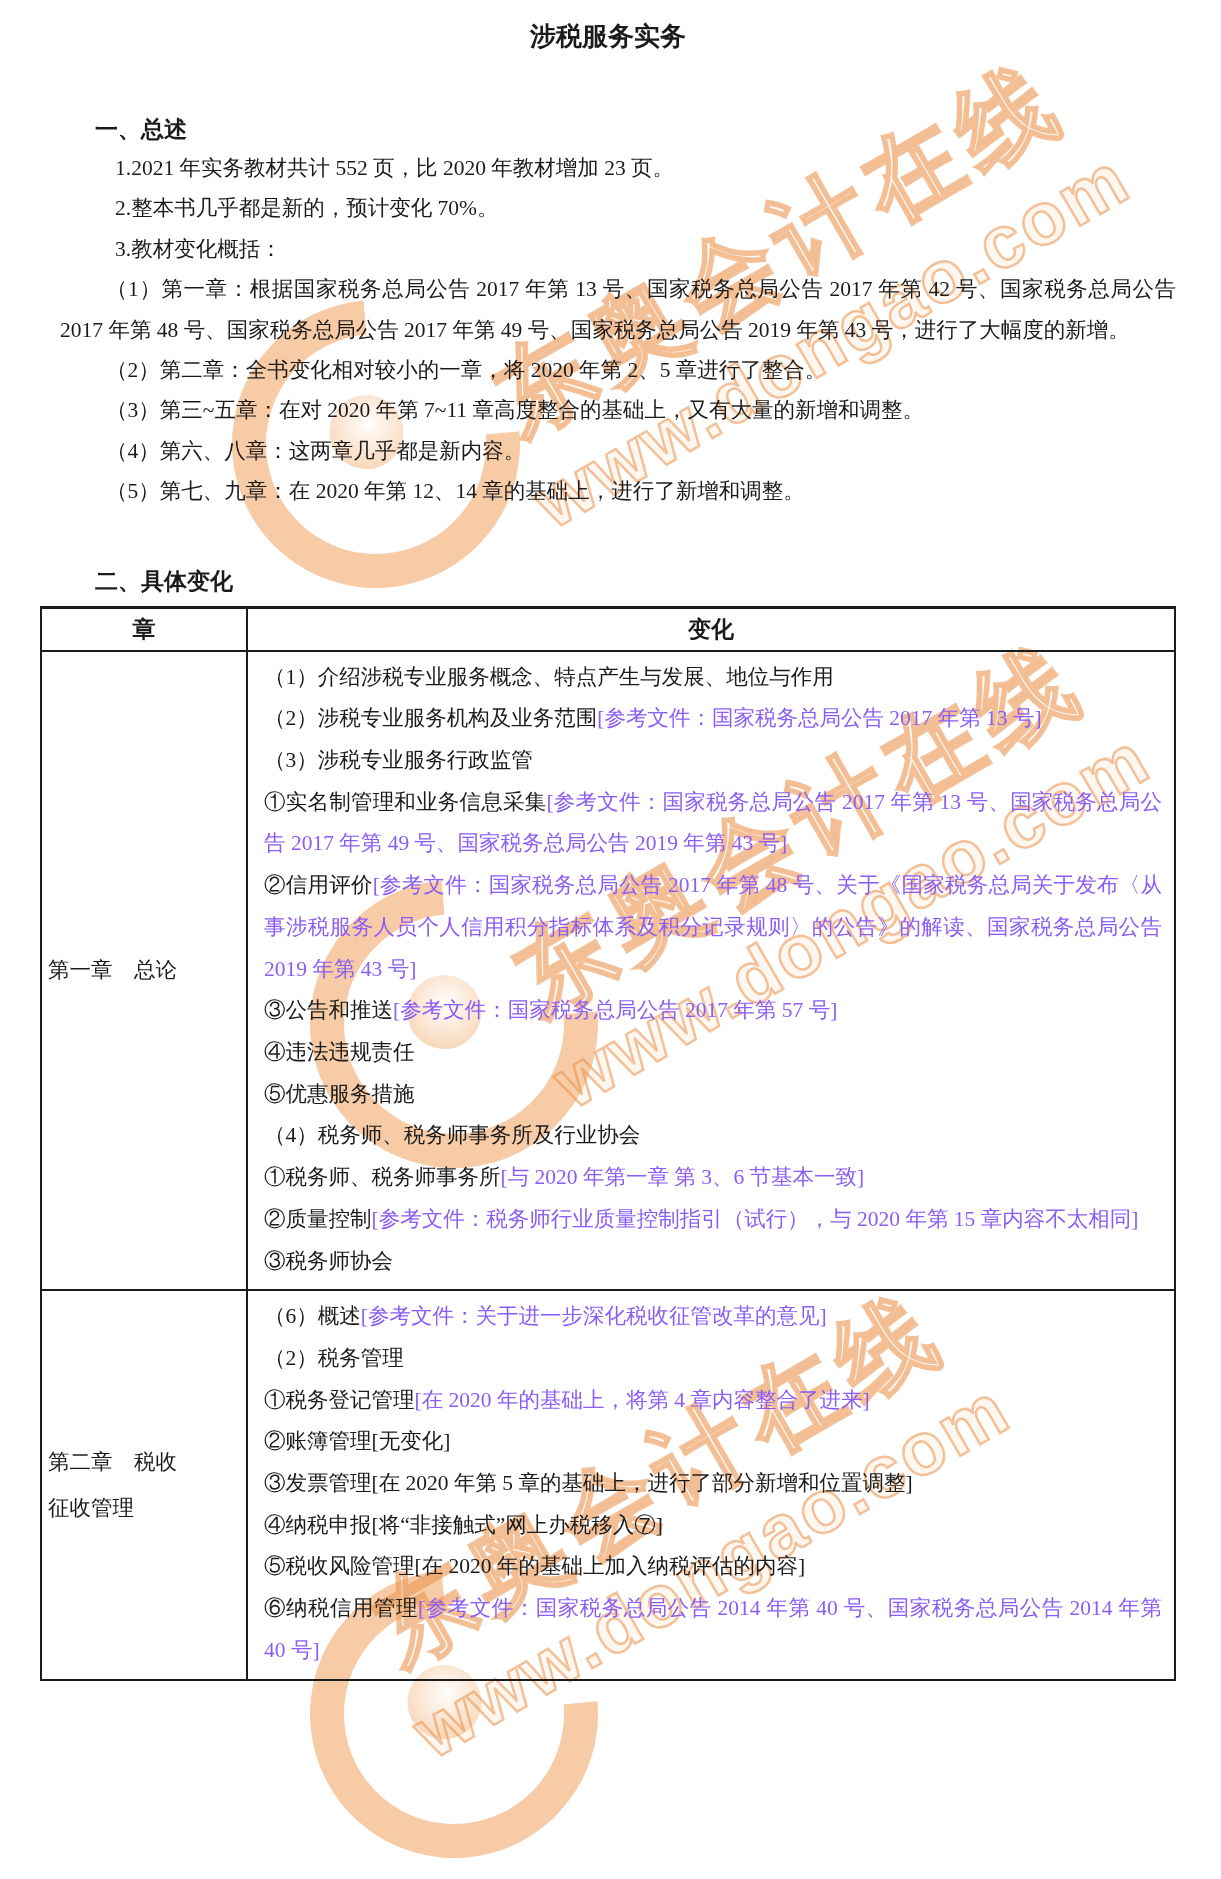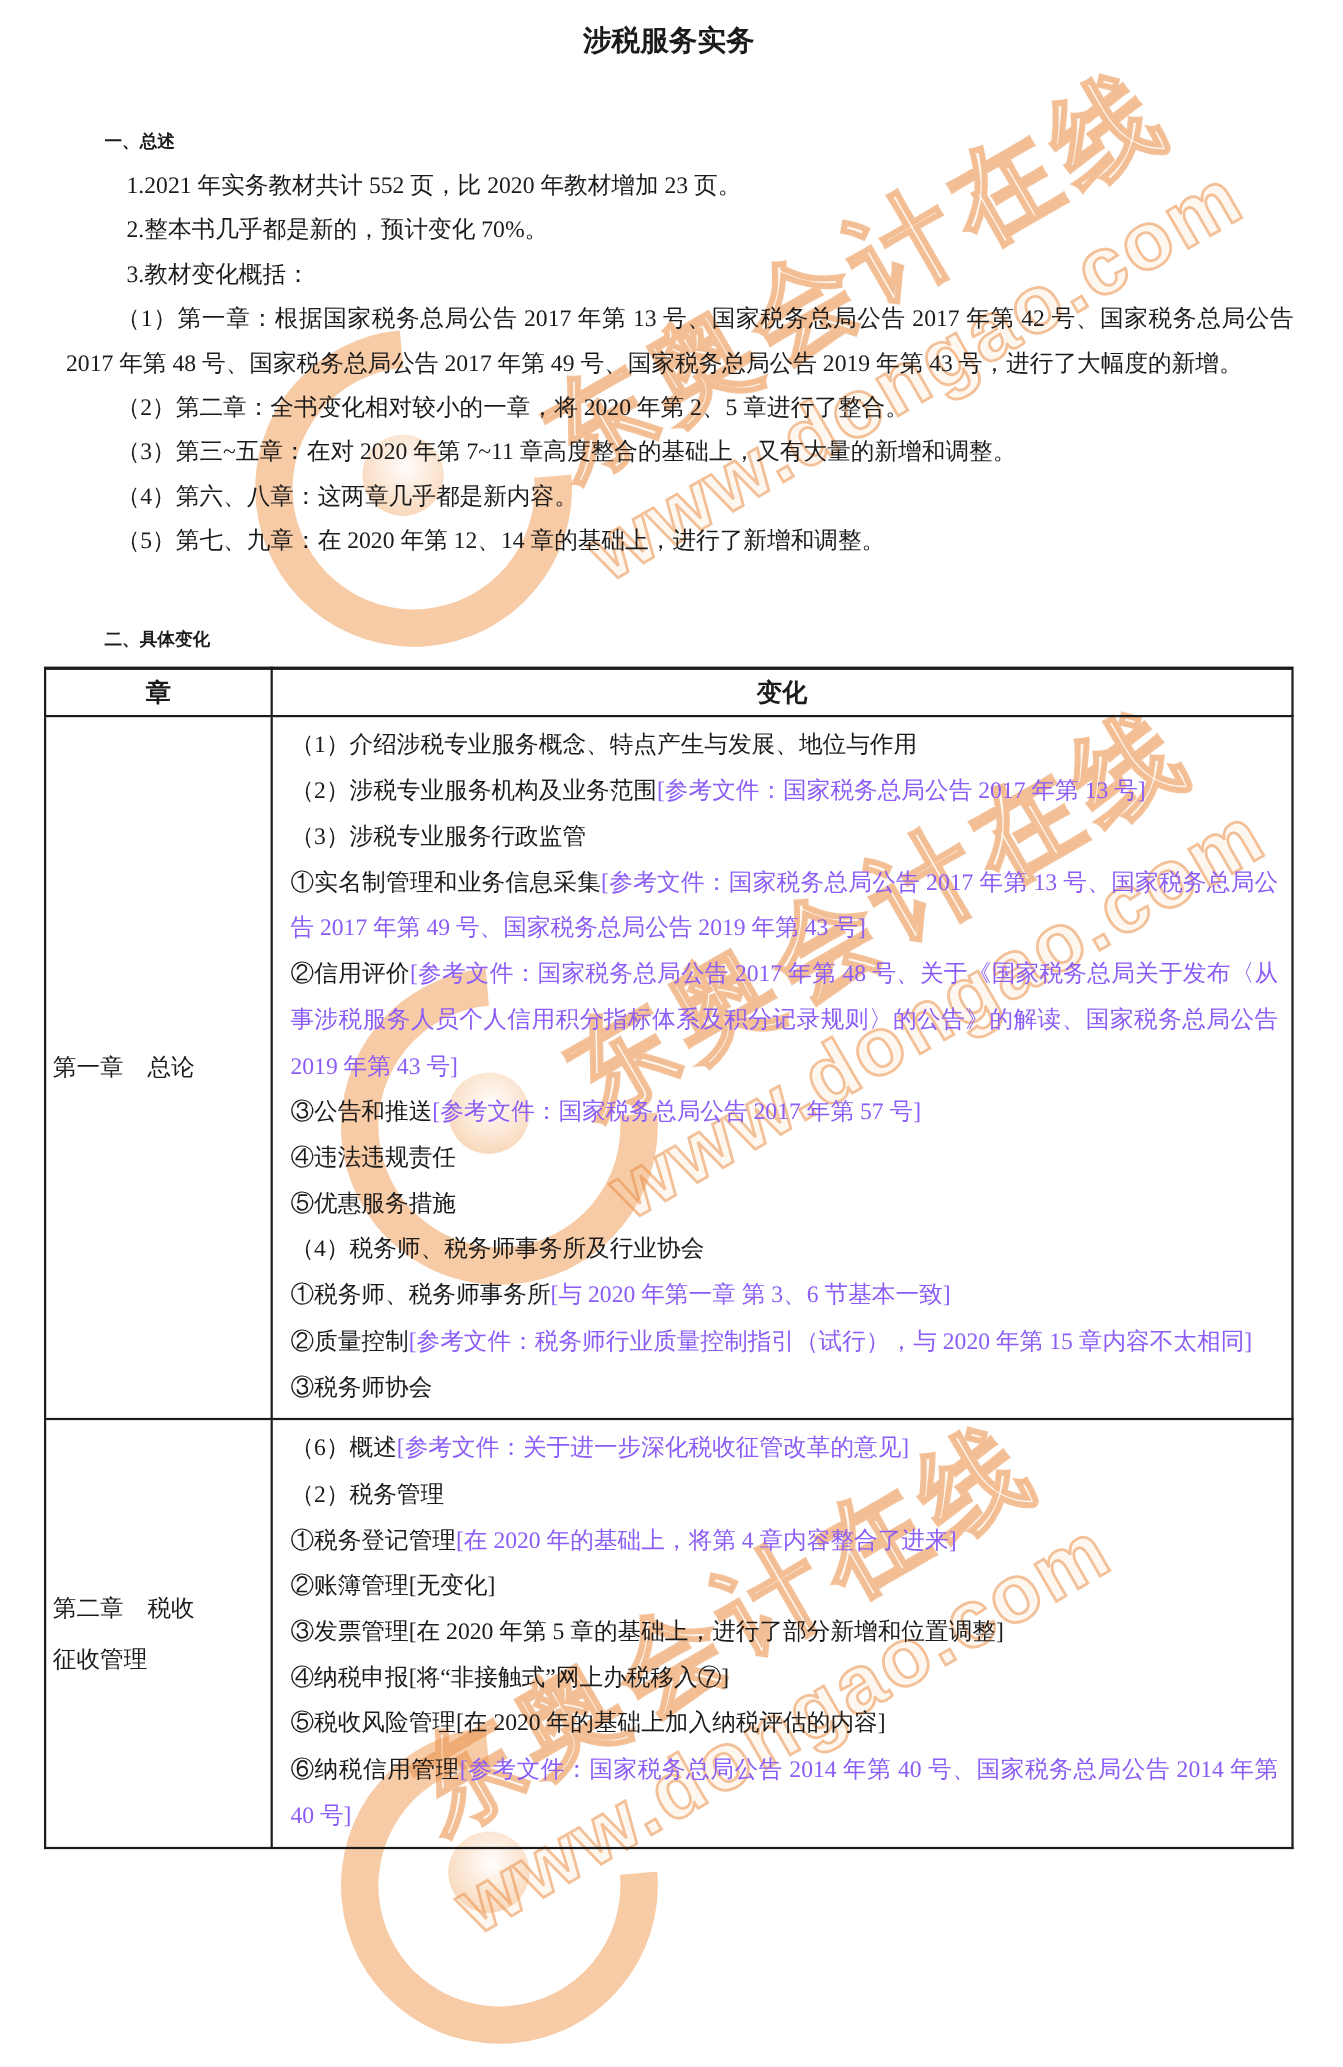--- a/index.html
+++ b/index.html
@@ -54,21 +54,21 @@
 
   
   .content { position:absolute; inset:0; z-index:1; padding:16px 45px 0 40px; }
 
   .doc-title {
     margin:2px 0 0 0;
     font-size:26px; font-weight:bold;
     text-align:center; line-height:38px;
   }
   .sec-heading {
-    font-size:16px; font-weight:bold;
+    font-size:23px; font-weight:bold;
     line-height:36px; margin:56px 0 0 55px;
   }
   .sec-heading.second { margin-top:52px; }
 
   .overview { margin:0 0 0 20px; }
   .overview p {
     margin:0; font-size:21.5px; line-height:40.4px;
     text-align:justify;
   }
   .overview p.ind-num   { text-indent:55px; }

